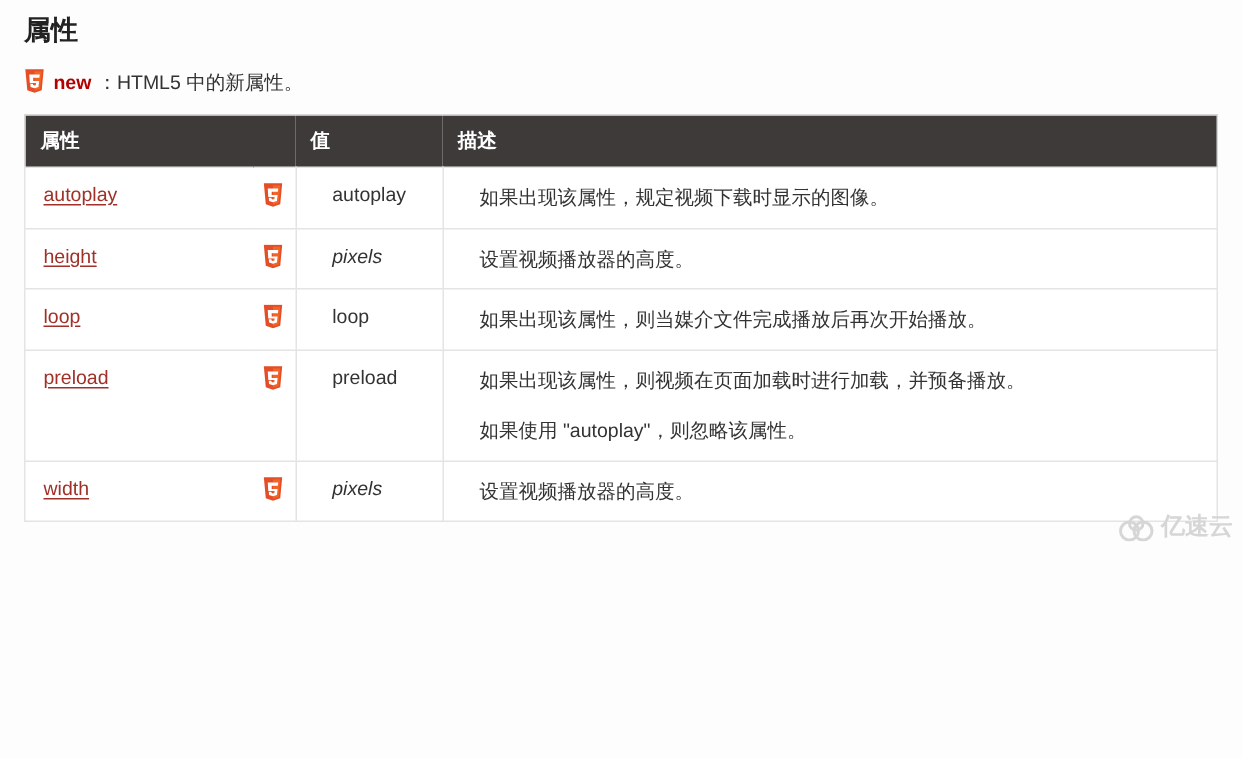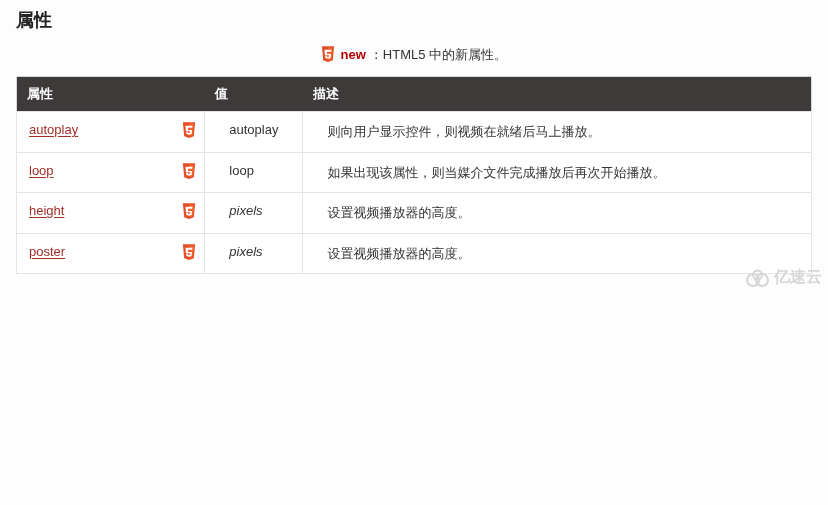--- a/index.html
+++ b/index.html
@@ -15,21 +15,20 @@
     h2.section-title {
       font-size: 18px;
       font-weight: bold;
       color: #222;
       margin-bottom: 14px;
     }
     .intro-line {
       margin-bottom: 12px;
       color: #333;
       font-size: 13px;
-      text-align: center;
     }
     .intro-line .new-kw {
       color: #b30000;
       font-weight: bold;
       margin: 0 4px 0 2px;
     }
     .html5-badge {
       display: inline-block;
       width: 14px; height: 16px;
       vertical-align: -3px;
@@ -121,49 +120,62 @@
     <tbody id="attr-tbody">
         <tr>
           <td class="attr-cell"><a class="attr-link">autoplay</a></td>
           <td class="badge-cell"><span class="html5-badge"><svg viewBox="0 0 32 36" width="14" height="16">
                 <polygon points="2,0 30,0 27,32 16,36 5,32" fill="#e44d26"></polygon>
                 <polygon points="16,3 27,3 24.6,30 16,33" fill="#f16529"></polygon>
                 <path d="M8 8h16l-.6 5H14v5h9l-1 9-6 2-6-2-.4-5h4l.2 2 2.2.7 2.2-.7.3-3H8.8L8 8z" fill="#fff"></path>
               </svg></span></td>
           <td>autoplay</td>
           <td>
-            <div class="desc-p">则向用户显示控件，则视频在就绪后马上播放。</div>
+            <div class="desc-p">如果出现该属性，规定视频下载时显示的图像。</div>
+          </td>
+        </tr>
+        <tr>
+          <td class="attr-cell"><a class="attr-link">height</a></td>
+          <td class="badge-cell"><span class="html5-badge"><svg viewBox="0 0 32 36" width="14" height="16">
+                <polygon points="2,0 30,0 27,32 16,36 5,32" fill="#e44d26"></polygon>
+                <polygon points="16,3 27,3 24.6,30 16,33" fill="#f16529"></polygon>
+                <path d="M8 8h16l-.6 5H14v5h9l-1 9-6 2-6-2-.4-5h4l.2 2 2.2.7 2.2-.7.3-3H8.8L8 8z" fill="#fff"></path>
+              </svg></span></td>
+          <td><span class="val-italic">pixels</span></td>
+          <td>
+            <div class="desc-p">设置视频播放器的高度。</div>
           </td>
         </tr>
         <tr>
           <td class="attr-cell"><a class="attr-link">loop</a></td>
           <td class="badge-cell"><span class="html5-badge"><svg viewBox="0 0 32 36" width="14" height="16">
                 <polygon points="2,0 30,0 27,32 16,36 5,32" fill="#e44d26"></polygon>
                 <polygon points="16,3 27,3 24.6,30 16,33" fill="#f16529"></polygon>
                 <path d="M8 8h16l-.6 5H14v5h9l-1 9-6 2-6-2-.4-5h4l.2 2 2.2.7 2.2-.7.3-3H8.8L8 8z" fill="#fff"></path>
               </svg></span></td>
           <td>loop</td>
           <td>
             <div class="desc-p">如果出现该属性，则当媒介文件完成播放后再次开始播放。</div>
           </td>
         </tr>
         <tr>
-          <td class="attr-cell"><a class="attr-link">height</a></td>
+          <td class="attr-cell"><a class="attr-link">preload</a></td>
           <td class="badge-cell"><span class="html5-badge"><svg viewBox="0 0 32 36" width="14" height="16">
                 <polygon points="2,0 30,0 27,32 16,36 5,32" fill="#e44d26"></polygon>
                 <polygon points="16,3 27,3 24.6,30 16,33" fill="#f16529"></polygon>
                 <path d="M8 8h16l-.6 5H14v5h9l-1 9-6 2-6-2-.4-5h4l.2 2 2.2.7 2.2-.7.3-3H8.8L8 8z" fill="#fff"></path>
               </svg></span></td>
-          <td><span class="val-italic">pixels</span></td>
+          <td>preload</td>
           <td>
-            <div class="desc-p">设置视频播放器的高度。</div>
+            <div class="desc-p">如果出现该属性，则视频在页面加载时进行加载，并预备播放。</div>
+            <div class="desc-p">如果使用 "autoplay"，则忽略该属性。</div>
           </td>
         </tr>
         <tr>
-          <td class="attr-cell"><a class="attr-link">poster</a></td>
+          <td class="attr-cell"><a class="attr-link">width</a></td>
           <td class="badge-cell"><span class="html5-badge"><svg viewBox="0 0 32 36" width="14" height="16">
                 <polygon points="2,0 30,0 27,32 16,36 5,32" fill="#e44d26"></polygon>
                 <polygon points="16,3 27,3 24.6,30 16,33" fill="#f16529"></polygon>
                 <path d="M8 8h16l-.6 5H14v5h9l-1 9-6 2-6-2-.4-5h4l.2 2 2.2.7 2.2-.7.3-3H8.8L8 8z" fill="#fff"></path>
               </svg></span></td>
           <td><span class="val-italic">pixels</span></td>
           <td>
             <div class="desc-p">设置视频播放器的高度。</div>
           </td>
         </tr>

